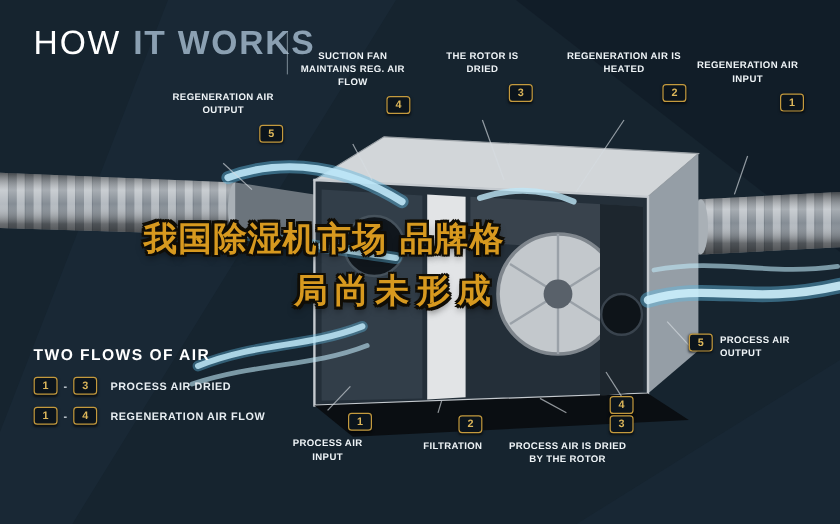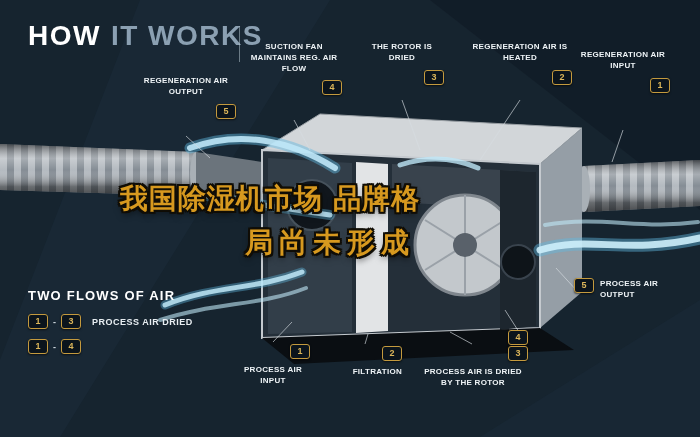--- a/index.html
+++ b/index.html
@@ -1,19 +1,19 @@
 <!DOCTYPE html>
 <html><head>
 <meta charset="utf-8">
 <style>
   html,body{margin:0;padding:0;background:#0b121a;}
   .stage{position:relative;width:700px;height:437px;overflow:hidden;background:#16242f;font-family:"Liberation Sans",sans-serif;}
   svg.scene{position:absolute;left:0;top:0;z-index:1;}
   .title{position:absolute;left:28px;top:20px;font-size:28px;letter-spacing:1.5px;white-space:nowrap;z-index:3;}
-  .title .t1{color:#ffffff;font-weight:700;margin-right:10px;}
+  .title .t1{color:#ffffff;font-weight:400;margin-right:10px;}
   .title .t2{color:#8ba0b2;font-weight:700;}
   .title-divider{position:absolute;left:239px;top:26px;width:1px;height:36px;background:rgba(190,205,215,.5);z-index:3;}
   .callout{position:absolute;display:flex;gap:6px;z-index:4;}
   .col{flex-direction:column;align-items:flex-end;}
   .row{flex-direction:row;align-items:flex-start;}
   .clabel{font-size:8px;font-weight:700;line-height:1.35;color:#eef3f6;letter-spacing:.3px;text-align:center;text-transform:uppercase;}
   .row .clabel{text-align:left;padding-top:1px;}
   .badge{flex:none;min-width:14px;height:13px;padding:0 2px;border:1.5px solid #c49a3e;border-radius:3px;background:#0b141c;color:#dcb65a;font-size:9px;font-weight:700;line-height:13px;text-align:center;box-shadow:0 1px 2px rgba(0,0,0,.6);}
   .legend{position:absolute;left:28px;top:288px;z-index:4;}
   .legend-heading{font-size:13px;font-weight:800;color:#ffffff;letter-spacing:1.2px;margin-bottom:11px;}
@@ -172,19 +172,20 @@
     <div class="legend-row">
       <span class="badge">1</span>
       <span class="dash">-</span>
       <span class="badge">3</span>
       <span class="legend-label">PROCESS AIR DRIED</span>
     </div>
     <div class="legend-row">
       <span class="badge">1</span>
       <span class="dash">-</span>
       <span class="badge">4</span>
+      <span class="legend-label">REGENERATION AIR FLOW</span>
     </div>
   </div>
 
   <div class="cn cn1">我国除湿机市场 品牌格</div>
   <div class="cn cn2">局尚未形成</div>
 
 </div>
 
 </body></html>

